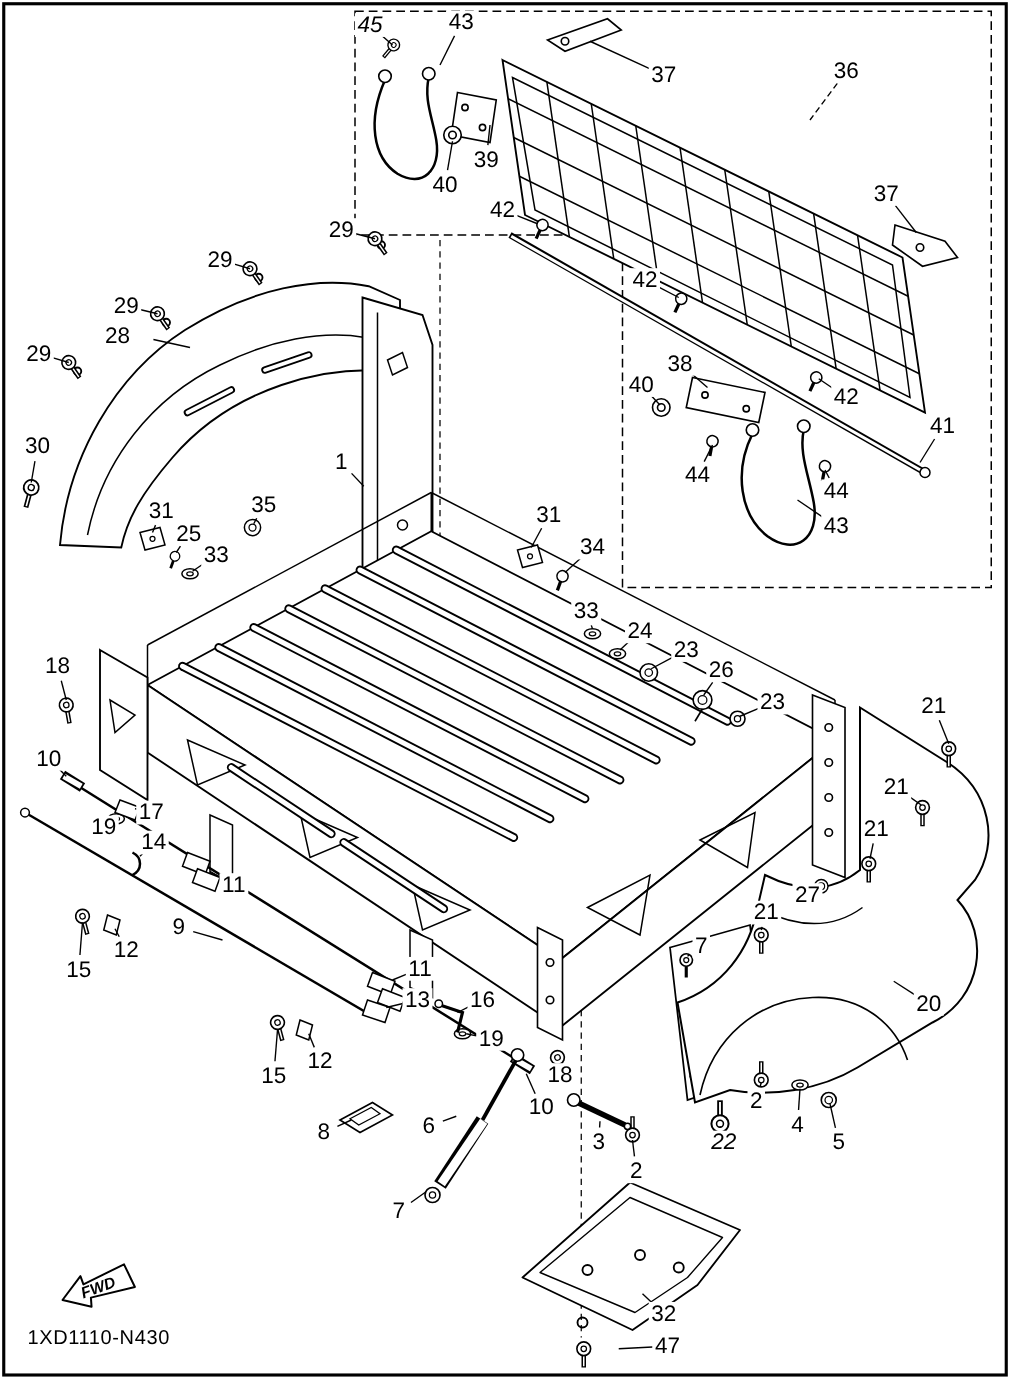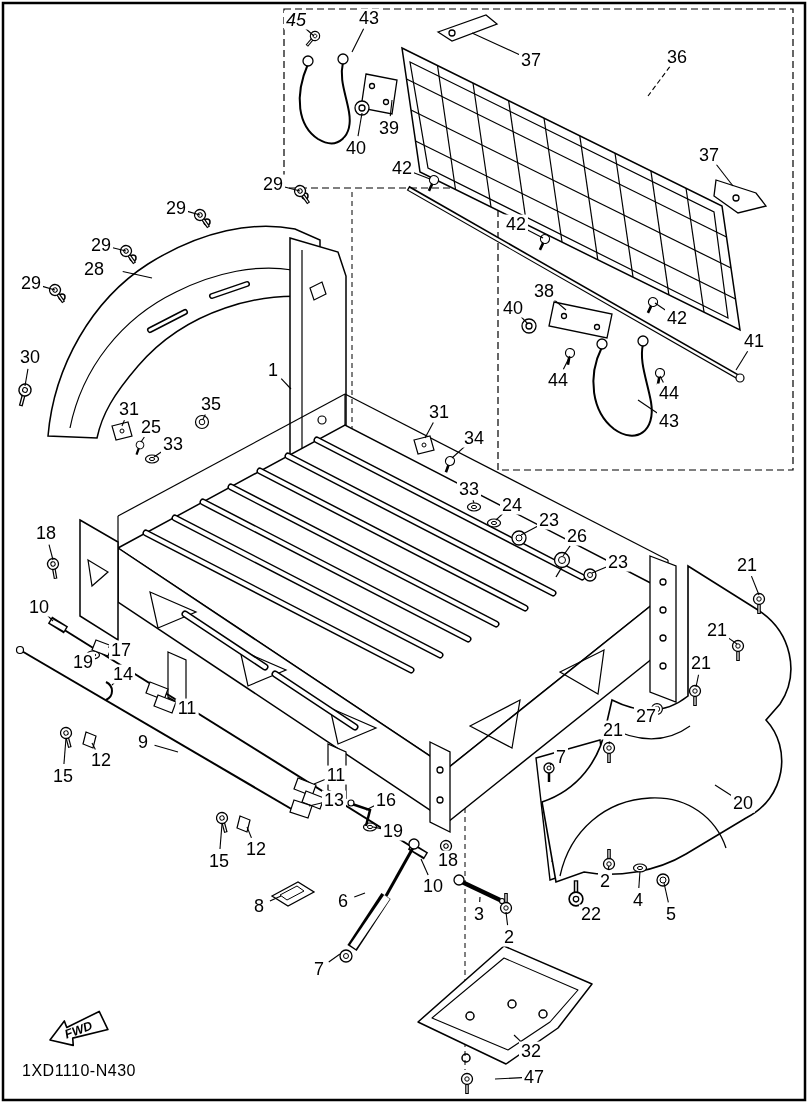--- a/index.html
+++ b/index.html
@@ -427,21 +427,21 @@
       <div class="callout" style="left: 256px; top: 849px;">12</div>
       <div class="callout" style="left: 219px; top: 861px;">15</div>
       <div class="callout" style="left: 448px; top: 860px;">18</div>
       <div class="callout" style="left: 433px; top: 886px;">10</div>
       <div class="callout" style="left: 605px; top: 881px;">2</div>
       <div class="callout" style="left: 638px; top: 900px;">4</div>
       <div class="callout" style="left: 671px; top: 914px;">5</div>
       <div class="callout" style="left: 259px; top: 906px;">8</div>
       <div class="callout" style="left: 343px; top: 901px;">6</div>
       <div class="callout" style="left: 479px; top: 914px;">3</div>
-      <div class="callout" style="left: 591px; top: 914px;">22</div>
+      <div class="callout" style="left: 579px; top: 914px; font-style: italic;">22</div>
       <div class="callout" style="left: 509px; top: 937px;">2</div>
       <div class="callout" style="left: 319px; top: 969px;">7</div>
       <div class="callout" style="left: 531px; top: 1051px;">32</div>
       <div class="callout" style="left: 534px; top: 1077px;">47</div>
     </div>
 
   <div class="part-code">1XD1110-N430</div>
 </div>
 
 </body></html>

